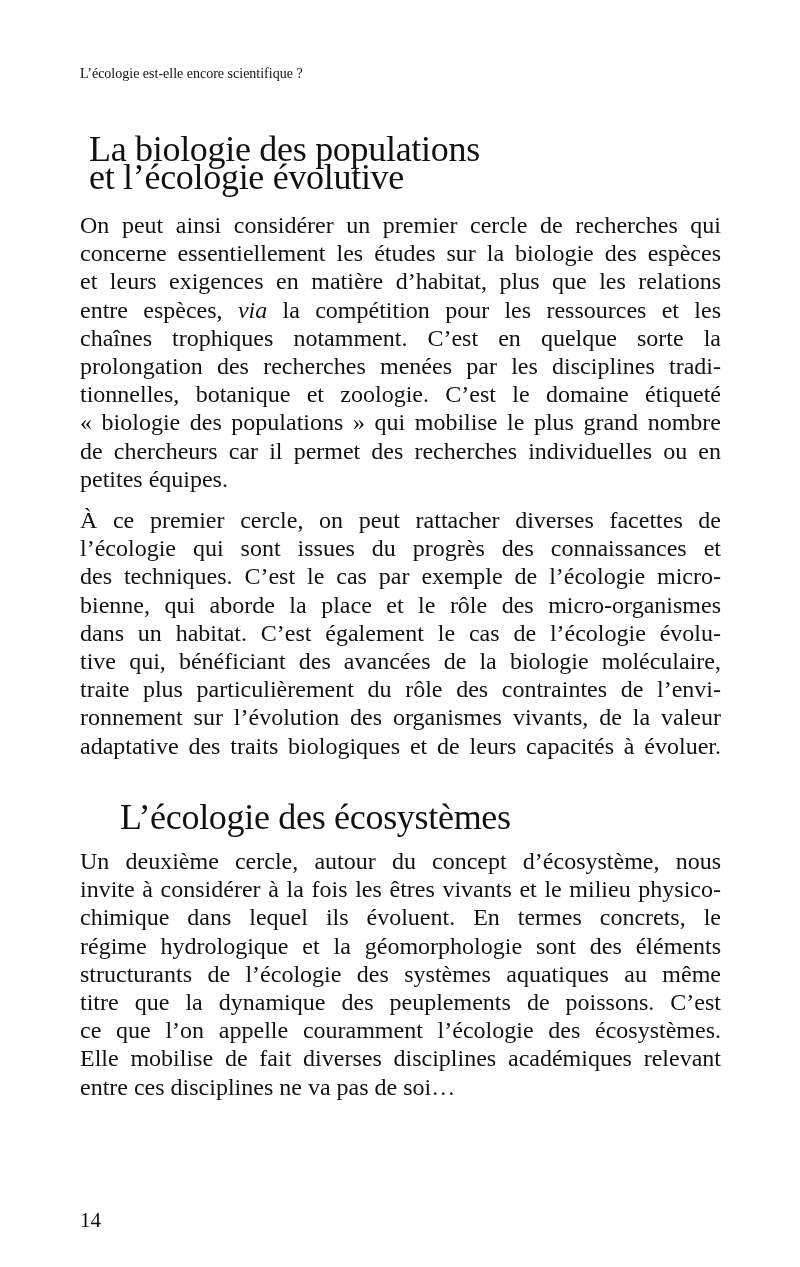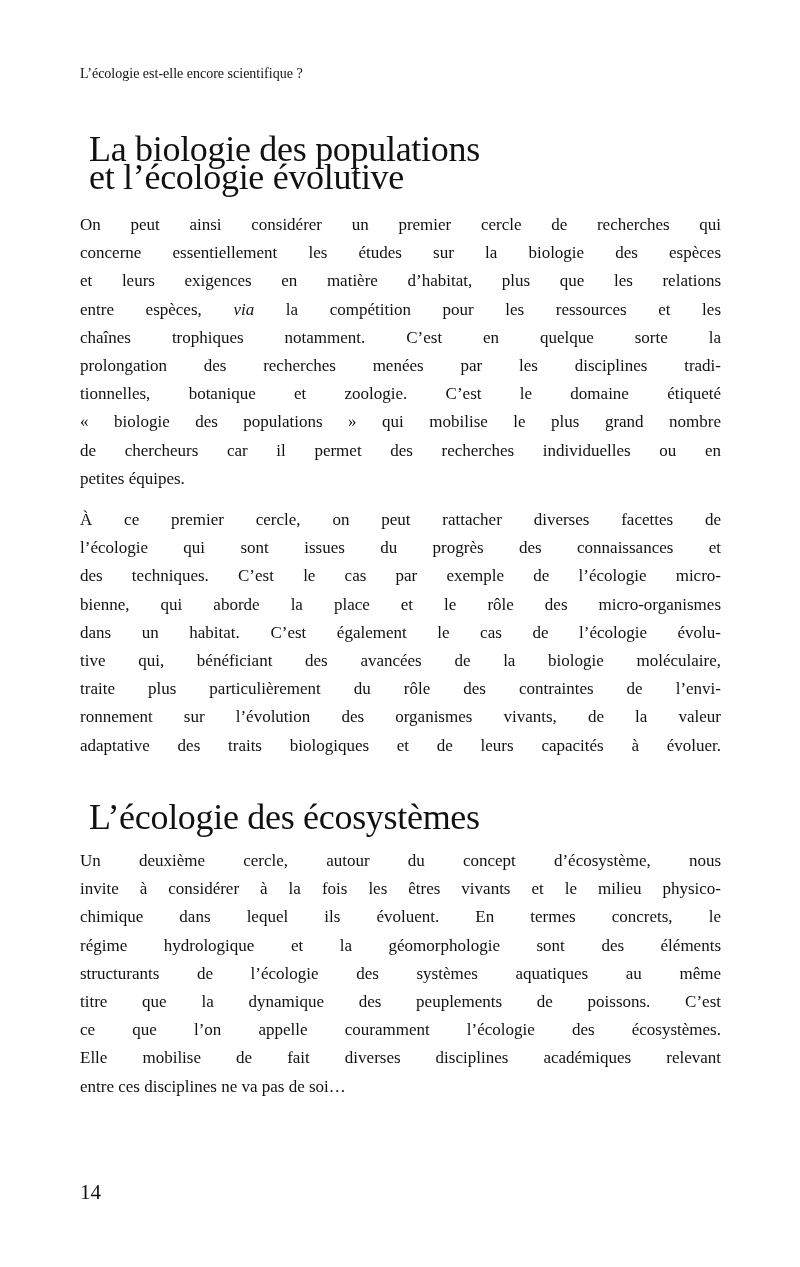--- a/index.html
+++ b/index.html
@@ -32,27 +32,27 @@
     .section-title {
       position: absolute;
       left: 9px;
       margin: 0;
       font-weight: normal;
       font-size: 36px;
       line-height: 34px;
       letter-spacing: -0.3px;
     }
     .t1 { top: 132px; }
-    .t2 { top: 800px; }
+    .t2 { top: 800px; margin-left: 31px; }
     .para {
       position: absolute;
       left: 0;
       width: 641px;
       margin: 0;
-      font-size: 17px;
+      font-size: 24px;
       line-height: 28.2px;
     }
     .p1 { top: 211px; }
     .p2 { top: 506px; }
     .p3 { top: 847px; }
     .line {
       display: block;
       height: 28.2px;
       white-space: nowrap;
       text-align: justify;
@@ -60,21 +60,21 @@
       overflow: visible;
     }
     .line.last {
       text-align-last: left;
     }
     .line em {
       font-style: italic;
     }
     .page-number {
       position: absolute;
-      top: 1180px;
+      top: 1208px;
       left: 0;
       font-size: 21px;
       line-height: 24px;
       text-align: center;
     }
   </style>
 </head>
 <body>
 
 <div class="page">

